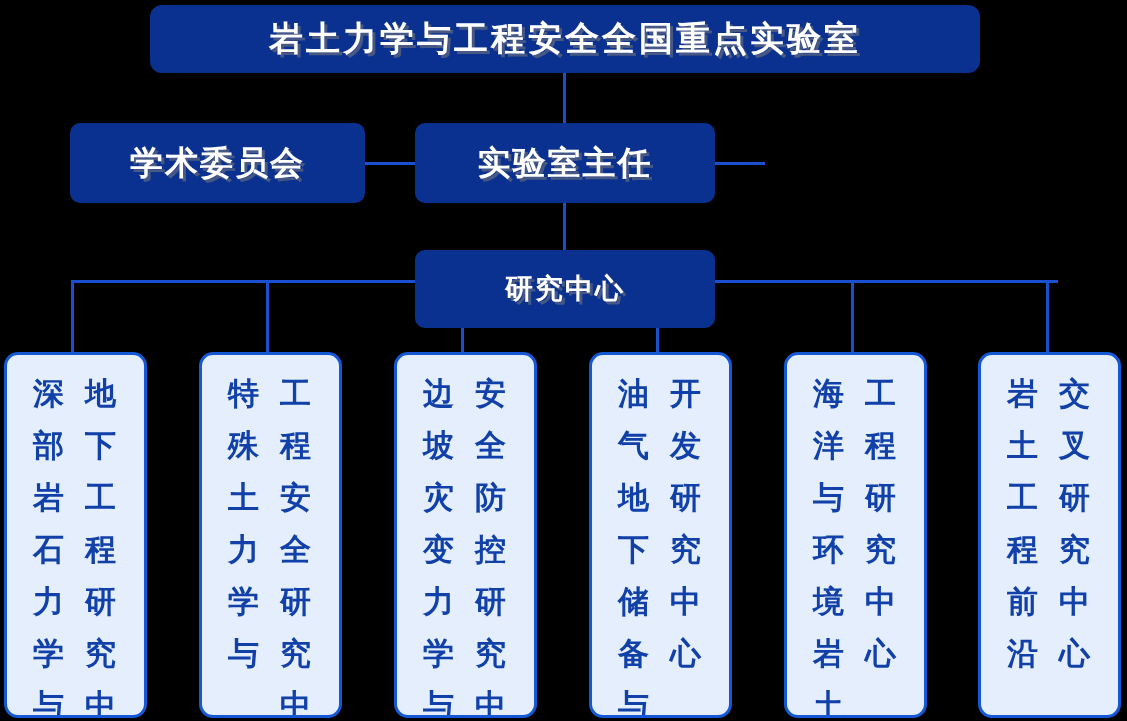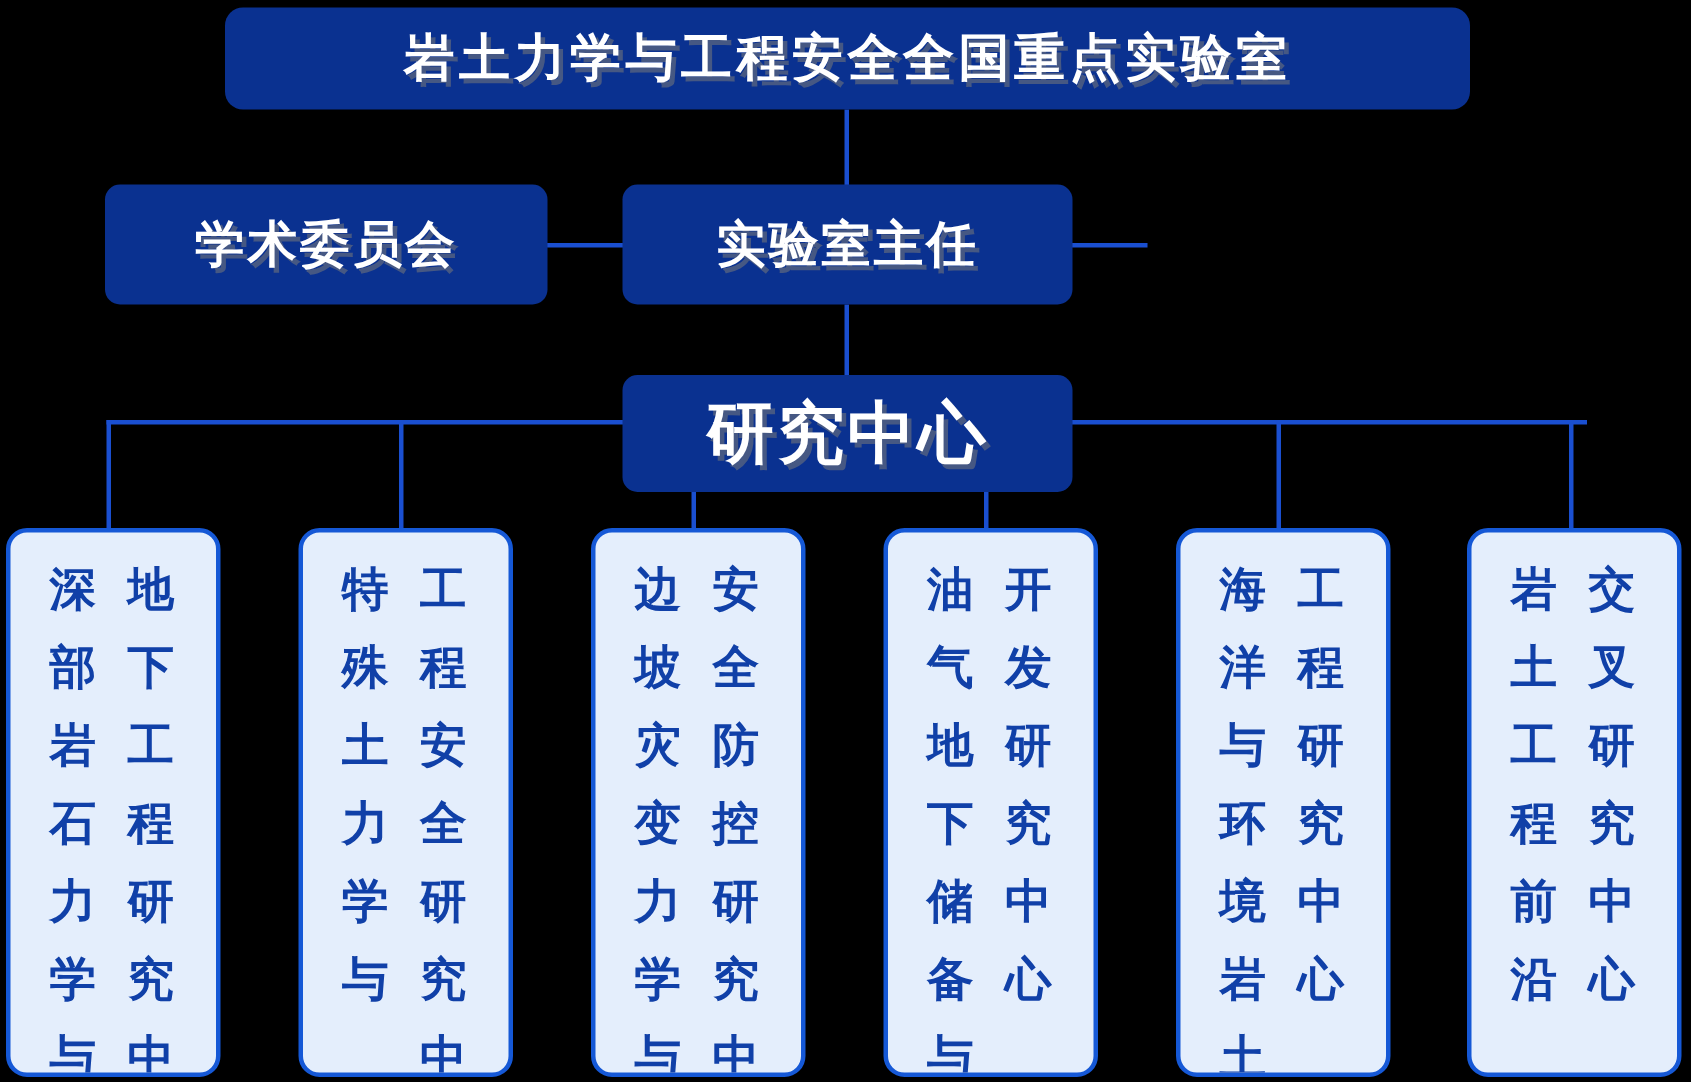--- a/index.html
+++ b/index.html
@@ -47,21 +47,21 @@
   #node-title .node-label { font-size: 34px; letter-spacing: 3px; }
 
   #node-academic { left: 70px;  top: 123px; width: 295px; height: 80px; }
   #node-director { left: 415px; top: 123px; width: 300px; height: 80px; }
   #node-party    { left: 763px; top: 123px; width: 295px; height: 80px; }
   #node-academic .node-label,
   #node-director .node-label,
   #node-party .node-label { font-size: 33px; }
 
   #node-research { left: 415px; top: 250px; width: 300px; height: 78px; }
-  #node-research .node-label { font-size: 45px; }
+  #node-research .node-label { font-size: 28px; }
 
   
   .node-light {
     position: absolute;
     top: 352px;
     width: 143px;
     height: 366px;
     background: #e4eefc;
     border: 3px solid #1558d6;
     border-radius: 14px;

